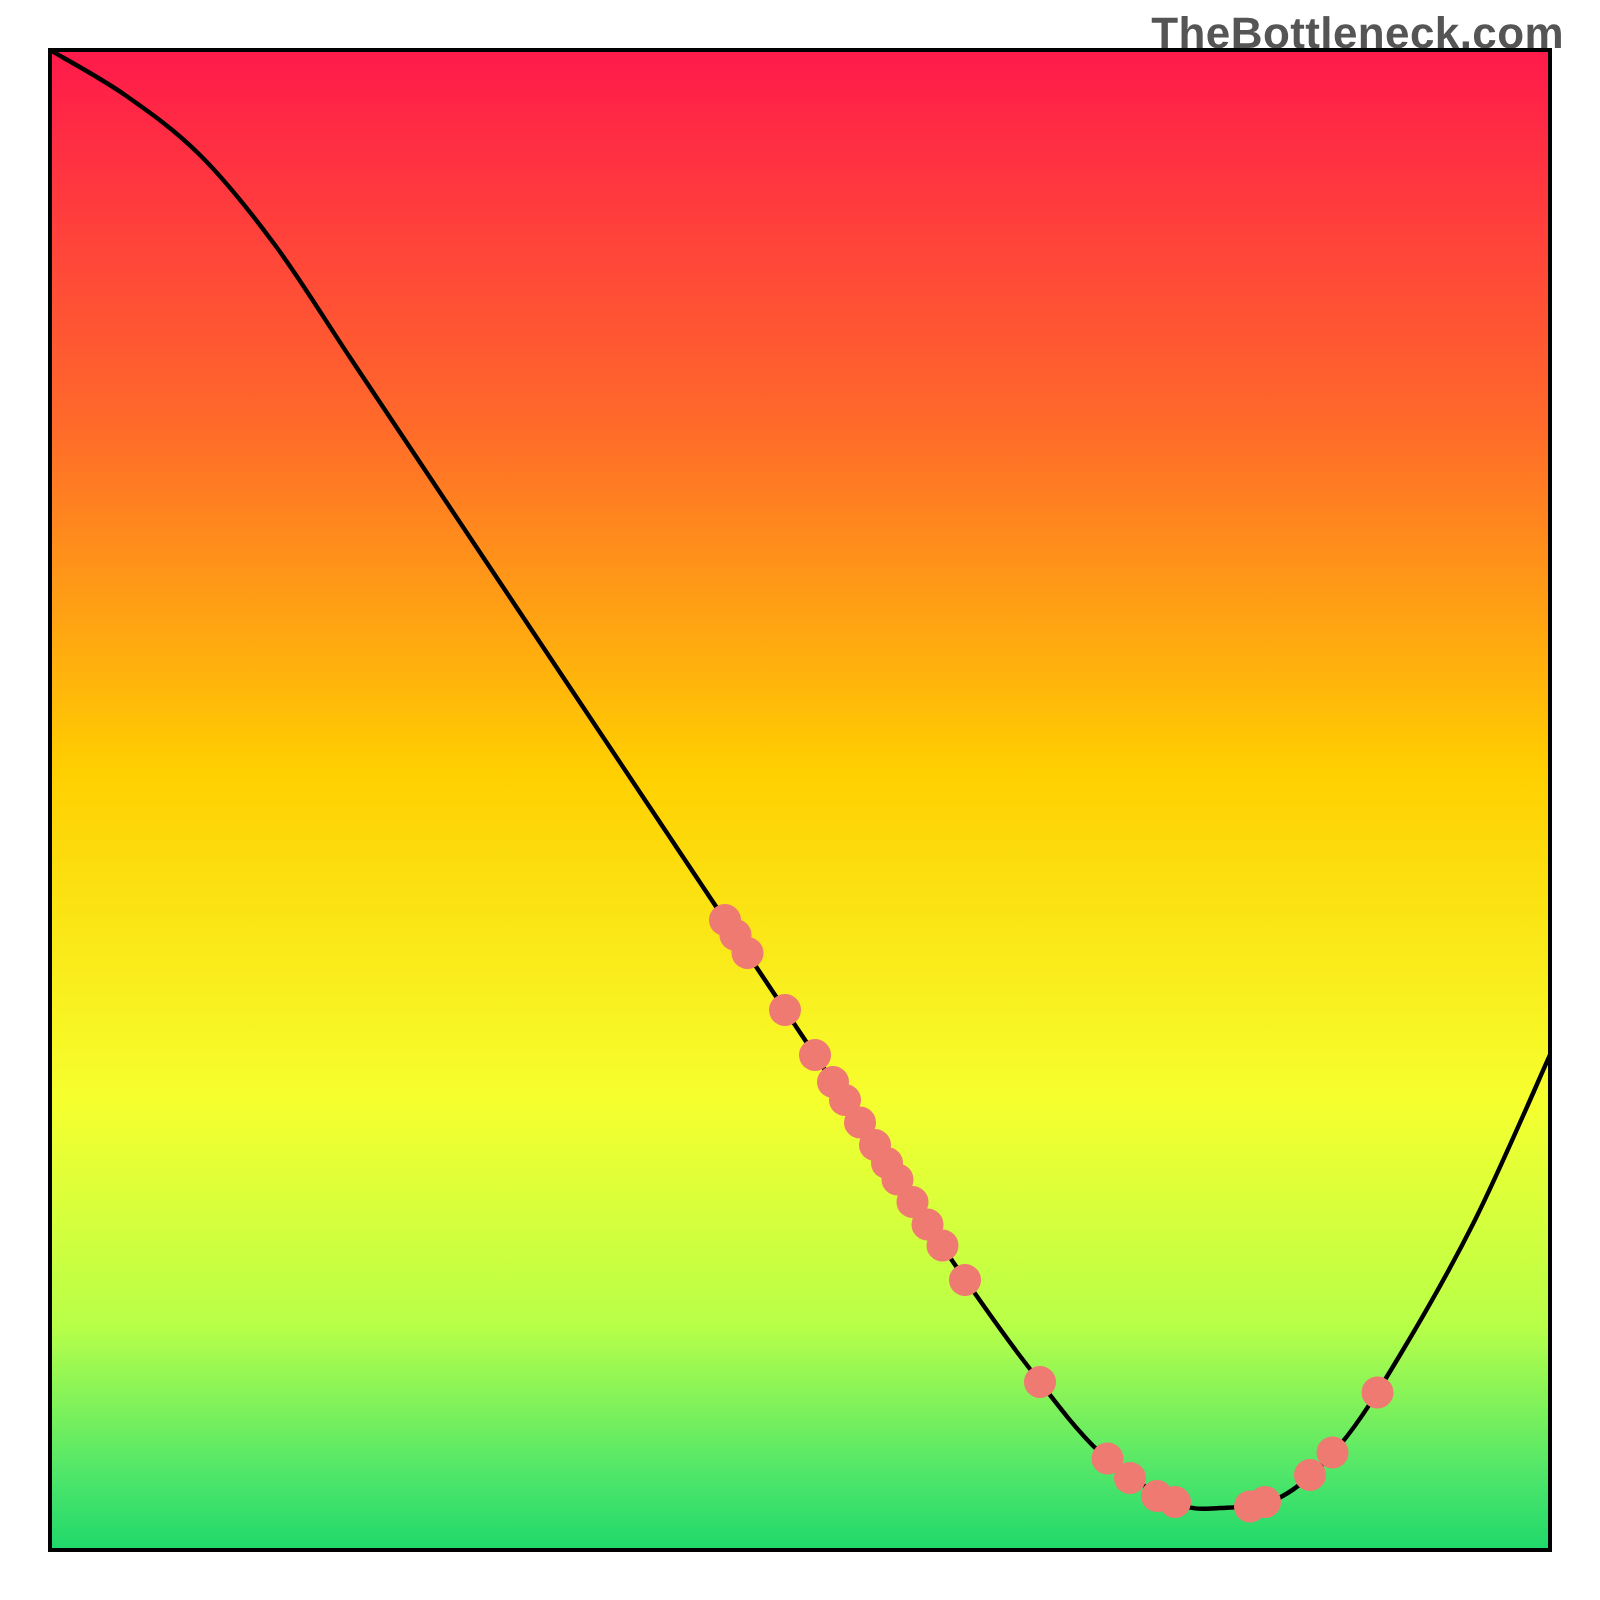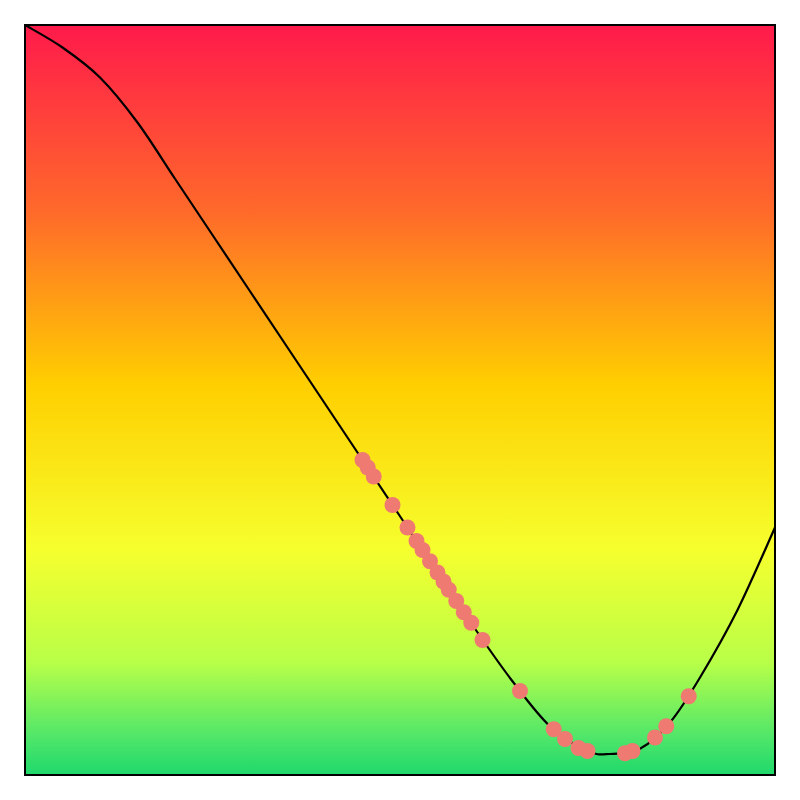--- a/index.html
+++ b/index.html
@@ -27,20 +27,21 @@
   svg.chart {
     position: absolute;
     top: 24px;
     left: 24px;
   }
 </style>
 </head>
 <body>
 
 <div class="container">
+  <div class="watermark">TheBottleneck.com</div>
 
   <svg class="chart" width="752" height="752" viewBox="0 0 752 752">
     <defs>
       <linearGradient id="bg-grad" x1="0" y1="0" x2="0" y2="1">
         <stop offset="0%" stop-color="#ff1a4b"></stop>
         <stop offset="25%" stop-color="#ff6a2a"></stop>
         <stop offset="48%" stop-color="#ffcf00"></stop>
         <stop offset="70%" stop-color="#f6ff2e"></stop>
         <stop offset="85%" stop-color="#b8ff48"></stop>
         <stop offset="95%" stop-color="#4fe66a"></stop>

